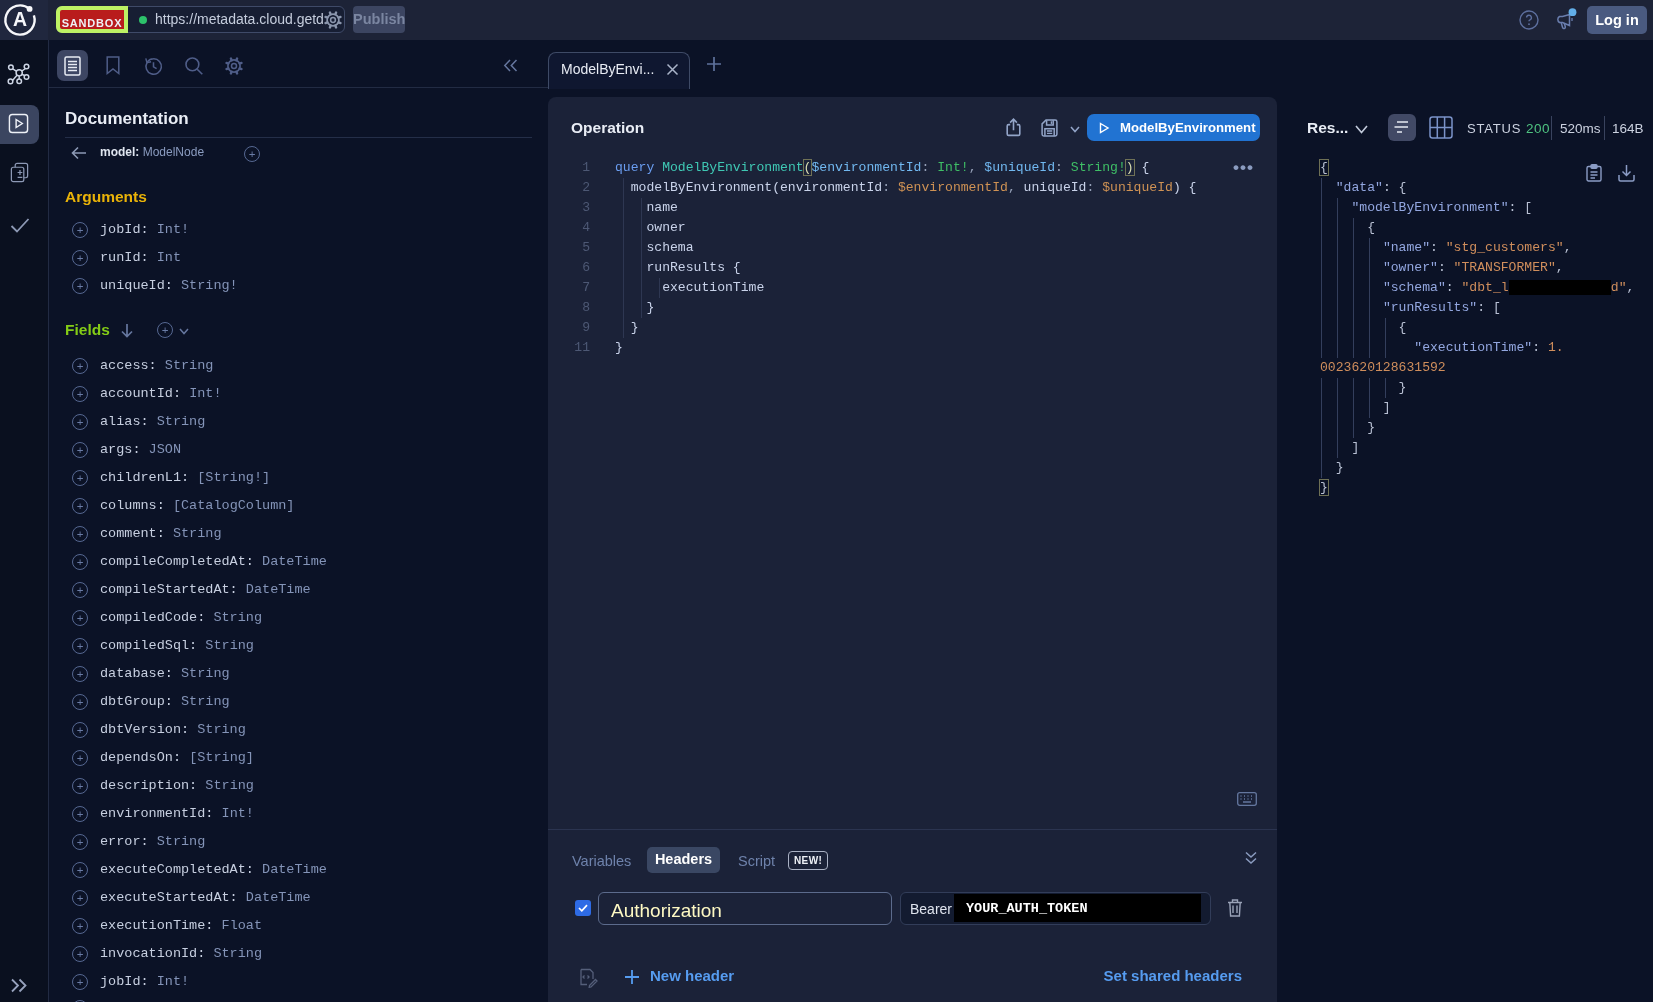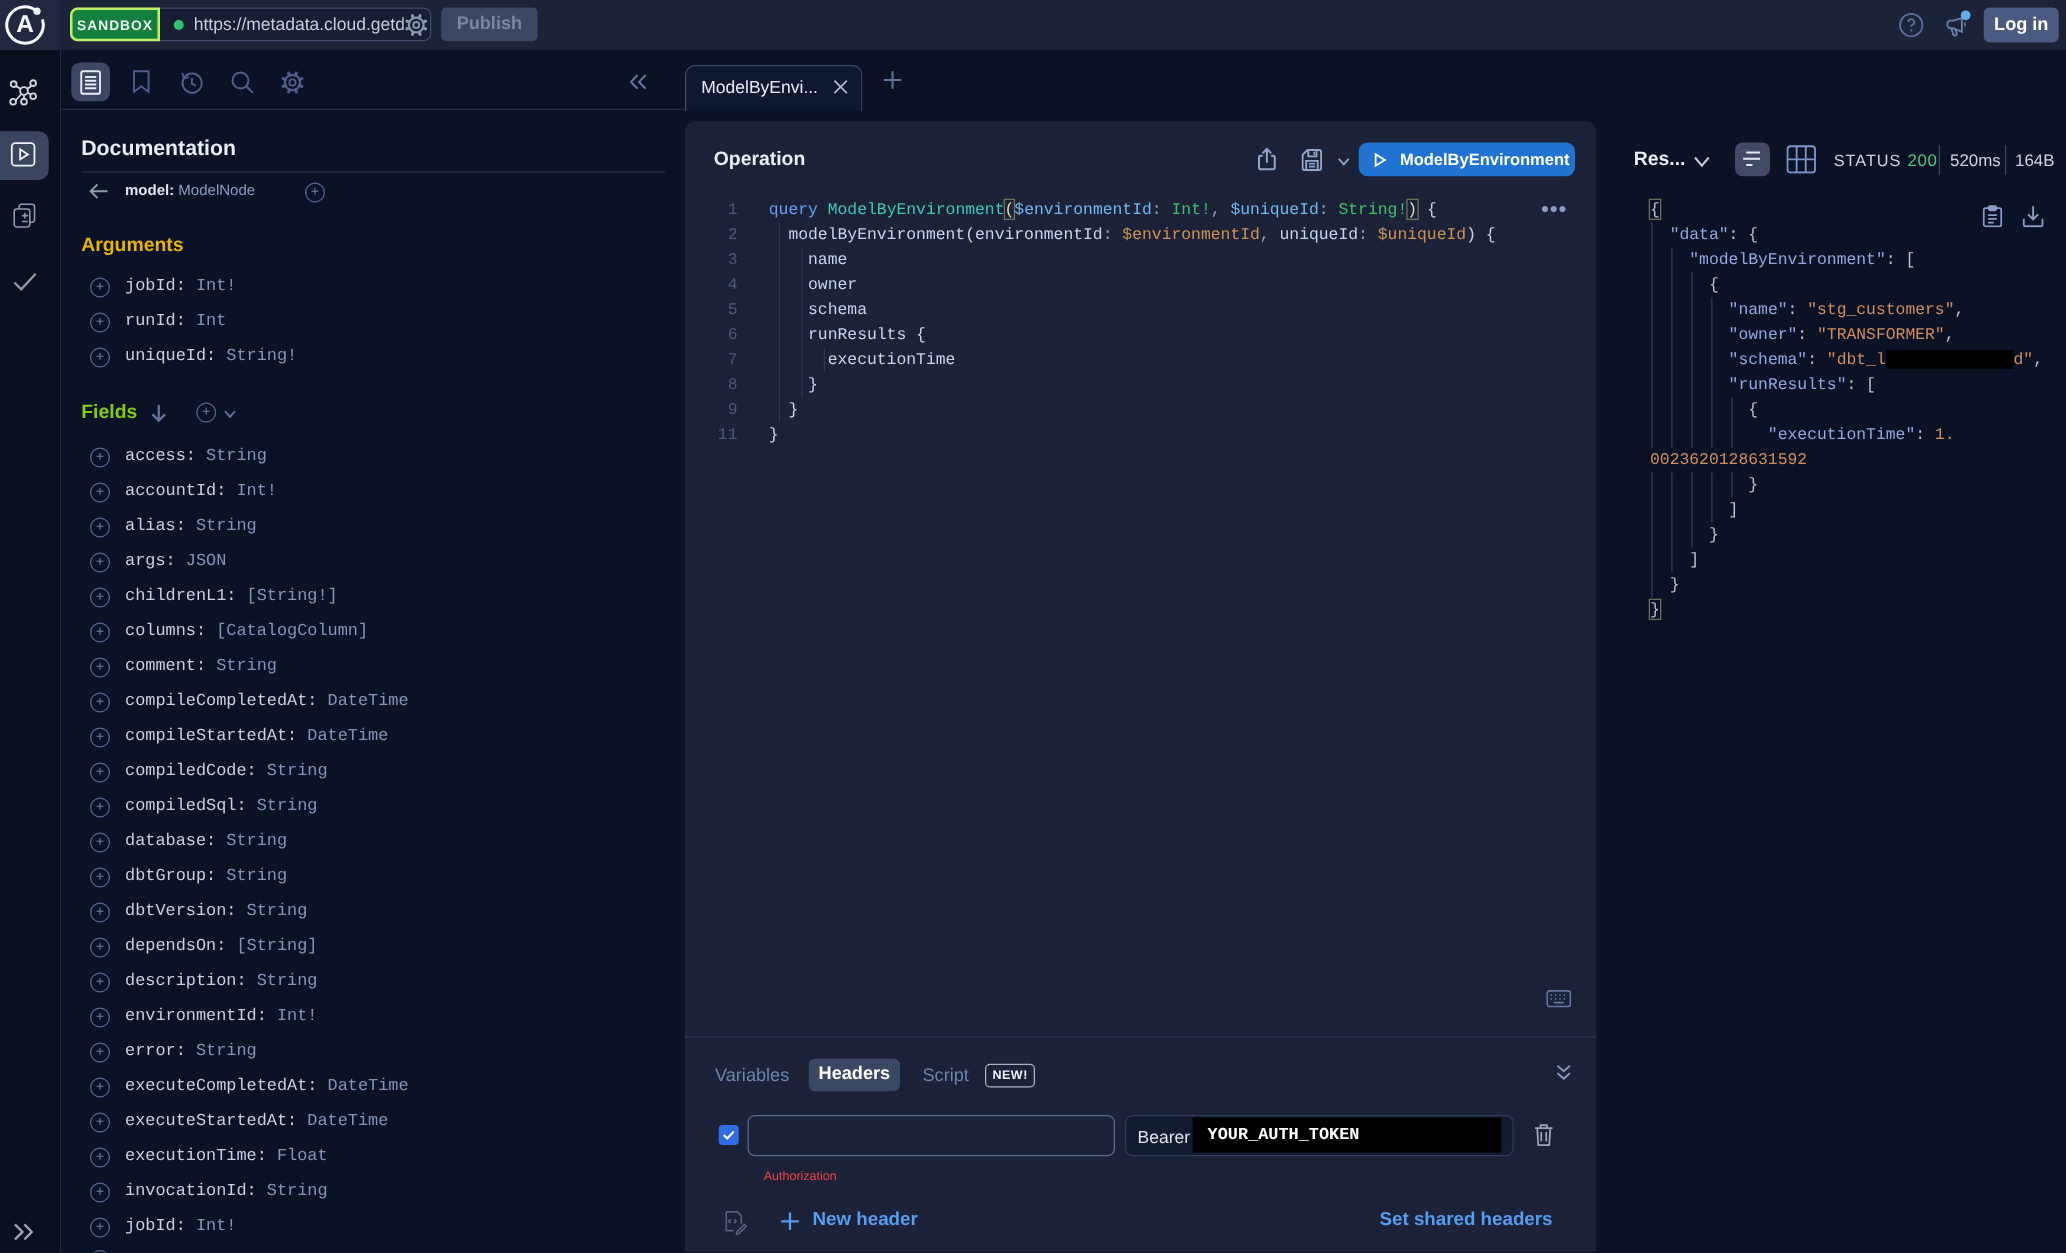--- a/index.html
+++ b/index.html
@@ -19,29 +19,29 @@
 <div class="abs" style="left:0;top:0;width:1653px;height:40px;background:#1d2337"></div>
 <div class="abs" style="left:0;top:0;width:48px;height:40px;background:#20273e"></div>
 
 <svg class="abs" style="left:2px;top:2px" width="36" height="36" viewBox="0 0 36 36">
   <path d="M 27.39 6.82 A 14.6 14.6 0 1 0 31.89 13.49" fill="none" stroke="#f6f7fa" stroke-width="2.4"></path>
   <circle cx="27.6" cy="6.9" r="2.9" fill="#f6f7fa"></circle>
   <text x="18" y="23.8" font-family="Liberation Sans" font-size="19.5" font-weight="bold" fill="#f6f7fa" text-anchor="middle">A</text>
 </svg>
 
 <div class="abs" style="left:56px;top:6px;width:289px;height:27px;border:1px solid #3f4a68;border-radius:6px;box-sizing:border-box;background:#171e33"></div>
-<div class="abs" style="left:56px;top:6px;width:72px;height:27px;background:#15803d;border:2px solid #bef264;border-radius:6px 0 0 6px;box-sizing:border-box;color:#eef1f7;font-size:11px;font-weight:bold;letter-spacing:.8px;text-align:center;line-height:26px">SANDBOX</div>
+<div class="abs" style="left:56px;top:6px;width:72px;height:27px;background:#b91c1c;border:4px solid #bef264;border-radius:6px 0 0 6px;box-sizing:border-box;color:#eef1f7;font-size:11px;font-weight:bold;letter-spacing:.8px;text-align:center;line-height:26px">SANDBOX</div>
 <div class="abs" style="left:139px;top:16px;width:8px;height:8px;border-radius:50%;background:#2dc26b"></div>
 <div class="abs" style="left:155px;top:11px;font-size:14px;color:#c5cddd;width:168px;overflow:hidden;white-space:nowrap">https://metadata.cloud.getd</div>
 <svg class="abs" style="left:323px;top:10px" width="20" height="20" viewBox="0 0 20 20" fill="none" stroke="#8b96ad">
   <circle cx="10" cy="10" r="5.9" stroke-width="1.7"></circle>
   <circle cx="10" cy="10" r="2.4" stroke-width="1.5"></circle>
   <path d="M15.64 12.34 L17.49 13.10 M12.34 15.64 L13.10 17.49 M7.66 15.64 L6.90 17.49 M4.36 12.34 L2.51 13.10 M4.36 7.66 L2.51 6.90 M7.66 4.36 L6.90 2.51 M12.34 4.36 L13.10 2.51 M15.64 7.66 L17.49 6.90" stroke-width="2.4" stroke-linecap="round"></path>
 </svg>
-<div class="abs" style="left:353px;top:6px;width:77px;height:27px;background:#3c4561;border-radius:4px;color:#7b86a1;font-size:14.5px;font-weight:bold;text-align:center;line-height:27px">Publish</div>
+<div class="abs" style="left:353px;top:6px;width:52px;height:27px;background:#3c4561;border-radius:4px;color:#7b86a1;font-size:14.5px;font-weight:bold;text-align:center;line-height:27px">Publish</div>
 
 <svg class="abs" style="left:1519px;top:10px" width="20" height="20" viewBox="0 0 20 20" fill="none" stroke="#5d6f9e" stroke-width="1.4">
   <circle cx="10" cy="10" r="9"></circle>
   <path d="M7.6 7.6 a2.4 2.4 0 1 1 3.4 2.2 c-.7.3-1 .7-1 1.5"></path>
   <circle cx="10" cy="14.2" r=".9" fill="#5d6f9e" stroke="none"></circle>
 </svg>
 <svg class="abs" style="left:1553px;top:8px" width="26" height="26" viewBox="0 0 26 26" fill="none" stroke="#6a7eae" stroke-width="1.5">
   <path d="M16.5 6.5 L16.5 17.5 L9.5 14.5 L6.5 14.5 A3.5 3.5 0 0 1 6.5 8.5 L9.5 8.5 Z"></path>
   <path d="M8.2 14.8 L9.6 19.5 A1.4 1.4 0 0 0 12.3 18.7 L11.2 15"></path>
   <path d="M19 10 L19 13" stroke-width="1.3"></path>
@@ -255,21 +255,21 @@
 <div class="abs" style="left:788px;top:851px;height:17px;border:1px solid #aab2c5;border-radius:4px;color:#eef1f7;font-size:10px;font-weight:bold;letter-spacing:.4px;line-height:17px;padding:0 5px">NEW!</div>
 <svg class="abs" style="left:1244px;top:851px" width="14" height="14" viewBox="0 0 14 14" fill="none" stroke="#8b9cc0" stroke-width="1.5">
   <path d="M2 1.5 L7 6 L12 1.5 M2 7.5 L7 12 L12 7.5"></path>
 </svg>
 
 <div class="abs" style="left:575px;top:900px;width:16px;height:16px;background:#2e6be5;border-radius:3px"></div>
 <svg class="abs" style="left:578px;top:904px" width="10" height="8" viewBox="0 0 10 8" fill="none" stroke="#fff" stroke-width="1.7">
   <path d="M1 4 L3.8 6.8 L9 1.2"></path>
 </svg>
 <div class="abs" style="left:598px;top:892px;width:294px;height:33px;border:1px solid #5c6b8c;border-radius:6px;box-sizing:border-box;background:#1b2238"></div>
-<div class="abs" style="left:611px;top:936px;font-size:10px;color:#ef4444">Authorization</div>
+<div class="abs" style="left:611px;top:900px;font-size:19px;color:#fef9c3">Authorization</div>
 <div class="abs" style="left:900px;top:892px;width:311px;height:33px;border:1px solid #323d59;border-radius:6px;box-sizing:border-box;background:#131b30"></div>
 <div class="abs" style="left:910px;top:901px;font-size:14px;color:#dfe4ee">Bearer .</div>
 <div class="abs" style="left:954px;top:894px;width:247px;height:28px;background:#000"></div>
 <div class="abs mono" style="left:966px;top:901px;font-size:13.5px;font-weight:bold;color:#fff">YOUR_AUTH_TOKEN</div>
 
 <svg class="abs" style="left:1227px;top:899px" width="16" height="18" viewBox="0 0 16 18" fill="none" stroke="#9aa3b8" stroke-width="1.4">
   <path d="M1 3.5 L15 3.5 M5.5 3.5 L5.5 1 L10.5 1 L10.5 3.5"></path>
   <path d="M2.8 3.5 L3.6 17 L12.4 17 L13.2 3.5"></path>
   <path d="M6 6.5 L6 14 M10 6.5 L10 14"></path>
 </svg>

